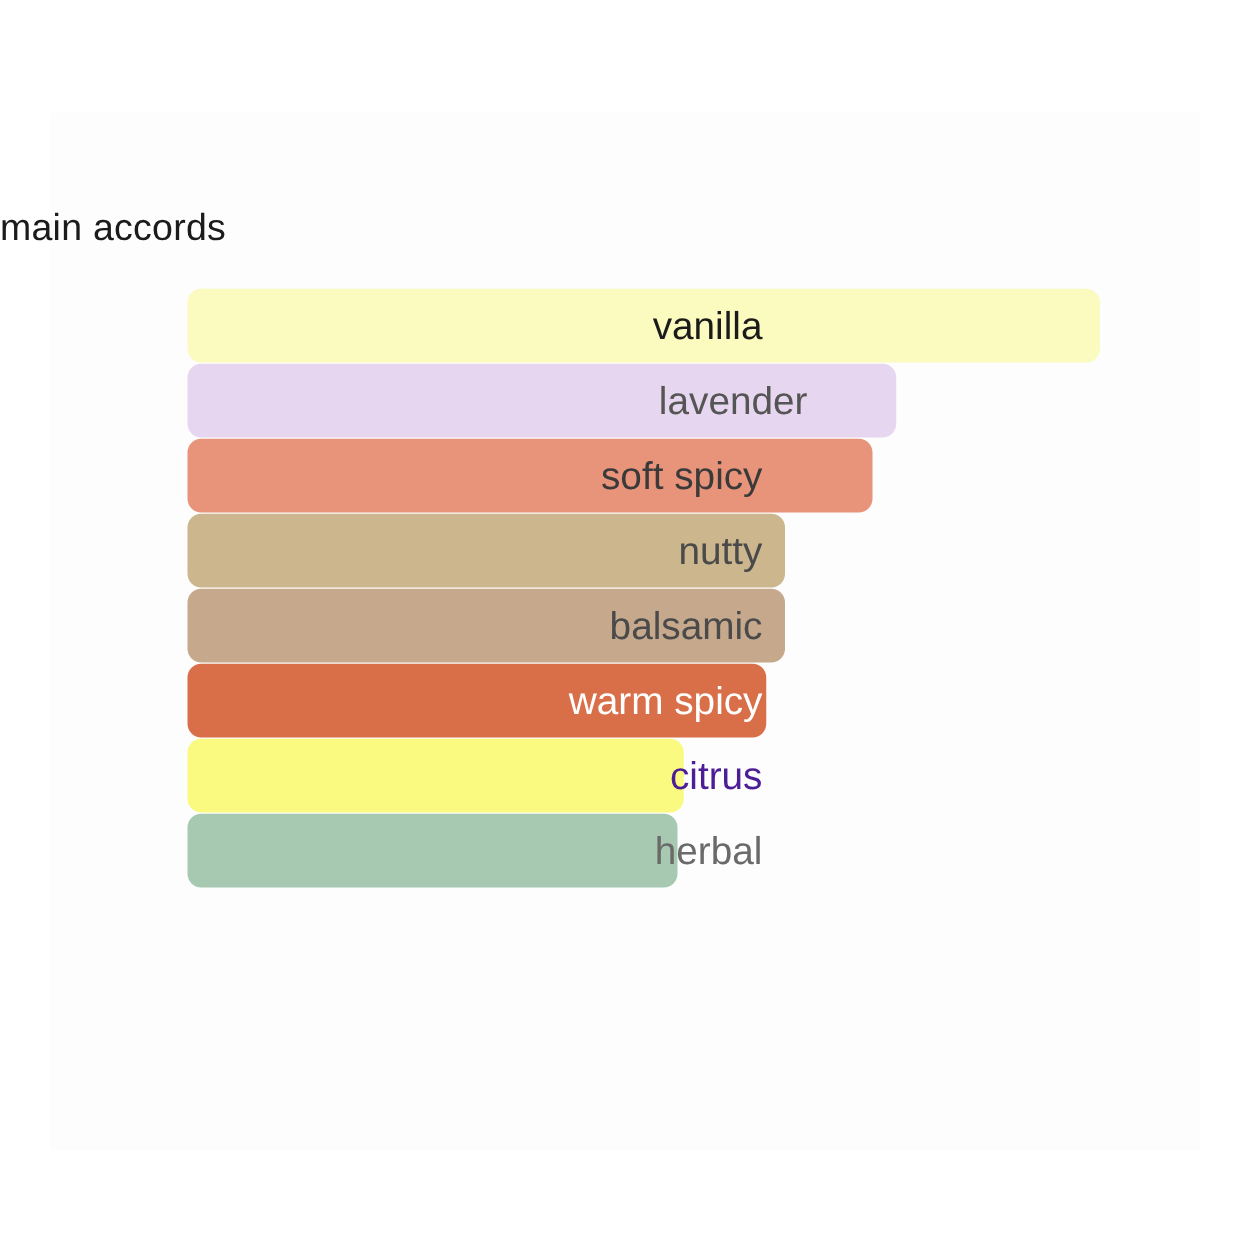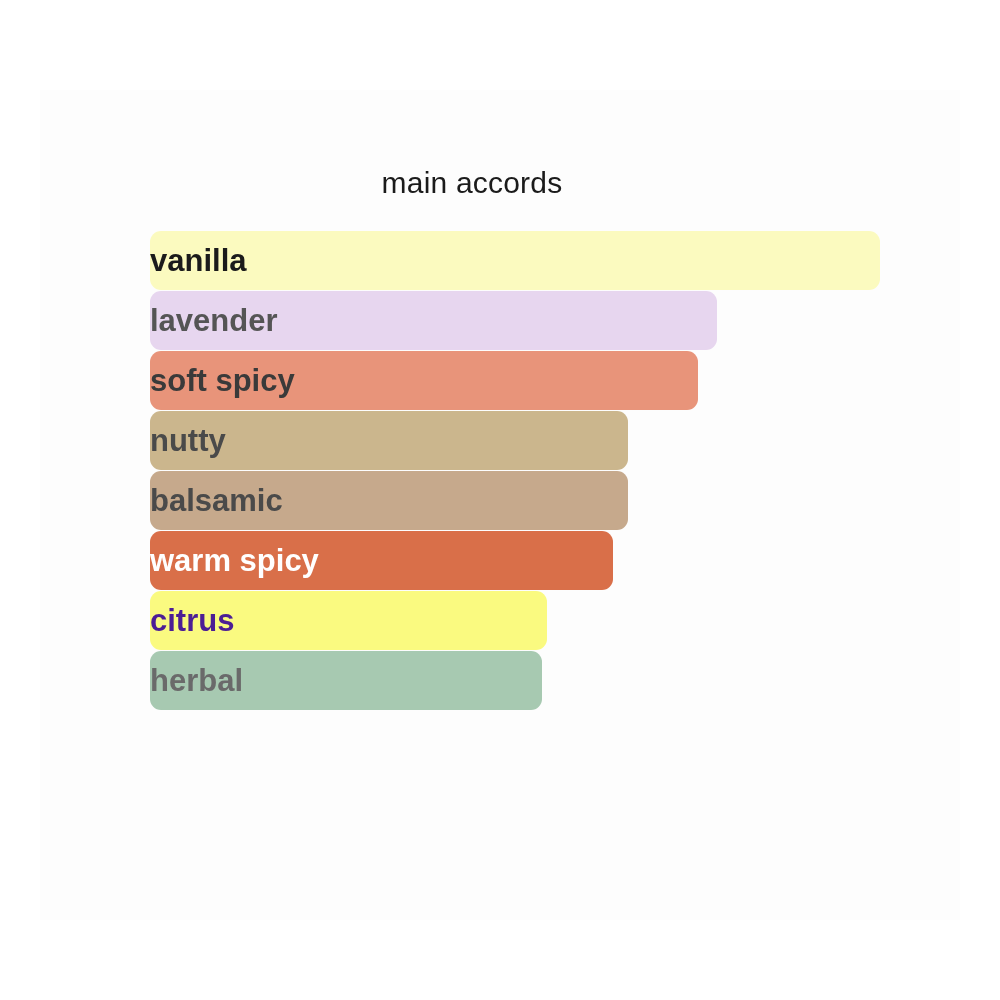--- a/index.html
+++ b/index.html
@@ -31,21 +31,20 @@
     width: 920px;
     height: 830px;
     background: #fdfdfd;
   }
 
   .chart-title {
     position: absolute;
     left: 0;
     top: 166px;
     width: 944px;
-    text-align: center;
     font-size: 30px;
     line-height: 34px;
     color: #1b1b1b;
     letter-spacing: 0.2px;
     font-weight: 400;
     white-space: nowrap;
   }
 
   .bars-area {
     position: absolute;
@@ -70,44 +69,43 @@
     box-sizing: border-box;
   }
 
   .bar-label {
     position: absolute;
     left: 0;
     top: 0;
     width: 460px;
     height: 59px;
     line-height: 59px;
-    text-align: left;
+    text-align: right;
     font-size: 31px;
     white-space: nowrap;
     pointer-events: none;
-    font-weight: bold;
   }
 </style>
 </head>
 <body>
 
 <div id="accords-widget">
 
   <div class="backplate"></div>
 
   <div class="chart-title">main accords</div>
 
   <div class="bars-area" id="bars-area">
       <div class="bar-row">
         <div class="bar" style="width: 730px; background: rgb(251, 250, 191);"></div>
         <div class="bar-label" style="color: rgb(27, 27, 27);">vanilla</div>
       </div>
       <div class="bar-row">
         <div class="bar" style="width: 567px; background: rgb(231, 214, 239);"></div>
-        <div class="bar-label" style="color: rgb(85, 85, 85);">lavender</div>
+        <div class="bar-label" style="color: rgb(85, 85, 85); padding-left: 36px;">lavender</div>
       </div>
       <div class="bar-row">
         <div class="bar" style="width: 548px; background: rgb(232, 148, 122);"></div>
         <div class="bar-label" style="color: rgb(58, 58, 58);">soft spicy</div>
       </div>
       <div class="bar-row">
         <div class="bar" style="width: 478px; background: rgb(203, 182, 141);"></div>
         <div class="bar-label" style="color: rgb(74, 74, 74);">nutty</div>
       </div>
       <div class="bar-row">

